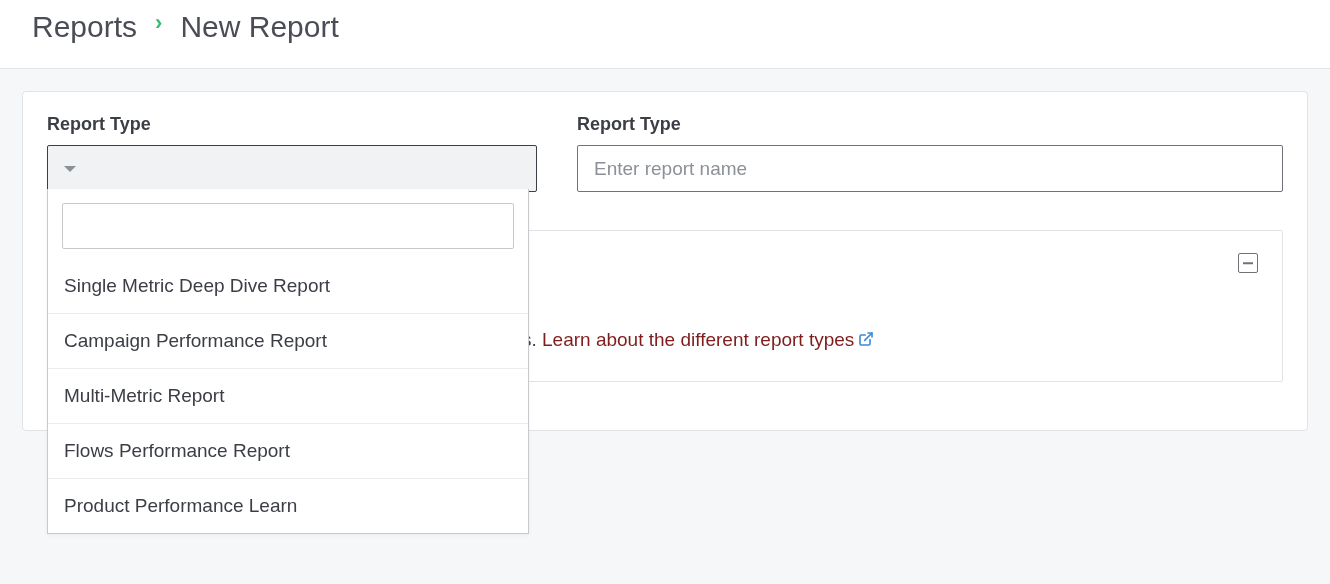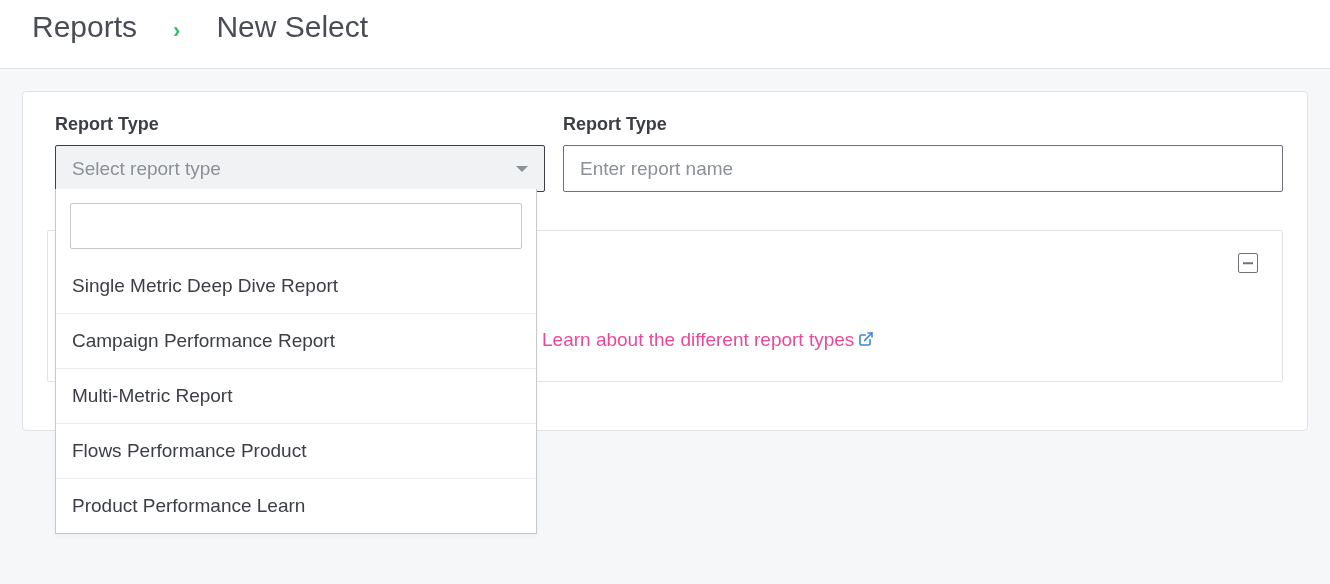--- a/index.html
+++ b/index.html
@@ -14,22 +14,22 @@
       height: 584px;
       overflow: hidden;
       color: #3b3e45;
     }
     .top {
       padding: 10px 32px 24px 32px;
       background: #ffffff;
     }
     .breadcrumb {
       display: flex;
-      align-items: flex-end;
-      gap: 36px;
+      align-items: flex-start;
+      gap: 18px;
       font-size: 30px;
       font-weight: 400;
       color: #4a4d55;
     }
     .breadcrumb .chev {
       color: #3db872;
       font-weight: 600;
       font-size: 22px;
     }
     .page-body {
@@ -40,23 +40,22 @@
     }
     .card {
       background: #ffffff;
       border: 1px solid #e1e3e6;
       border-radius: 4px;
       padding: 22px 24px 48px 24px;
       position: relative;
     }
     .fields {
       display: flex;
-      gap: 18px;
+      gap: 40px;
       margin-bottom: 38px;
-      margin-left: 8px;
     }
     .field {
       flex: 0 0 490px;
       display: flex;
       flex-direction: column;
       gap: 10px;
       position: relative;
     }
     .field.wide { flex: 1 1 auto; }
     .field-label {
@@ -155,62 +154,61 @@
       top: 50%;
       height: 1.5px;
       background: #6e7178;
       transform: translateY(-50%);
     }
     .helper-text {
       font-size: 19px;
       color: #3b3e45;
     }
     .helper-text a {
-      color: #ec4899;
+      color: #7f1d1d;
       text-decoration: none;
     }
     .ext-icon {
       display: inline-block;
       vertical-align: -1px;
       margin-left: 4px;
     }
     .ext-icon svg { display: block; }
   </style>
 </head>
 <body>
 
 <div class="top">
   <div class="breadcrumb">
     <span>Reports</span>
     <span class="chev">›</span>
-    <span>New Select</span>
+    <span>New Report</span>
   </div>
 </div>
 
 <div class="page-body">
   <div class="card">
 
     <div class="fields">
 
       <div class="field">
         <div class="field-label">Report Type</div>
         <div class="select-box">
-          <span>Select report type</span>
           <span class="caret"></span>
         </div>
 
         <div class="dropdown">
           <div class="dropdown-search">
             <input type="text" autofocus="" style="">
           </div>
           <div class="dropdown-list">
             <div class="dropdown-item">Single Metric Deep Dive Report</div>
             <div class="dropdown-item">Campaign Performance Report</div>
             <div class="dropdown-item">Multi-Metric Report</div>
-            <div class="dropdown-item">Flows Performance Product</div>
+            <div class="dropdown-item">Flows Performance Report</div>
             <div class="dropdown-item">Product Performance Learn</div>
           </div>
         </div>
       </div>
 
       <div class="field wide">
         <div class="field-label">Report Type</div>
         <input class="text-input" type="text" placeholder="Enter report name" style="">
       </div>
     </div>

